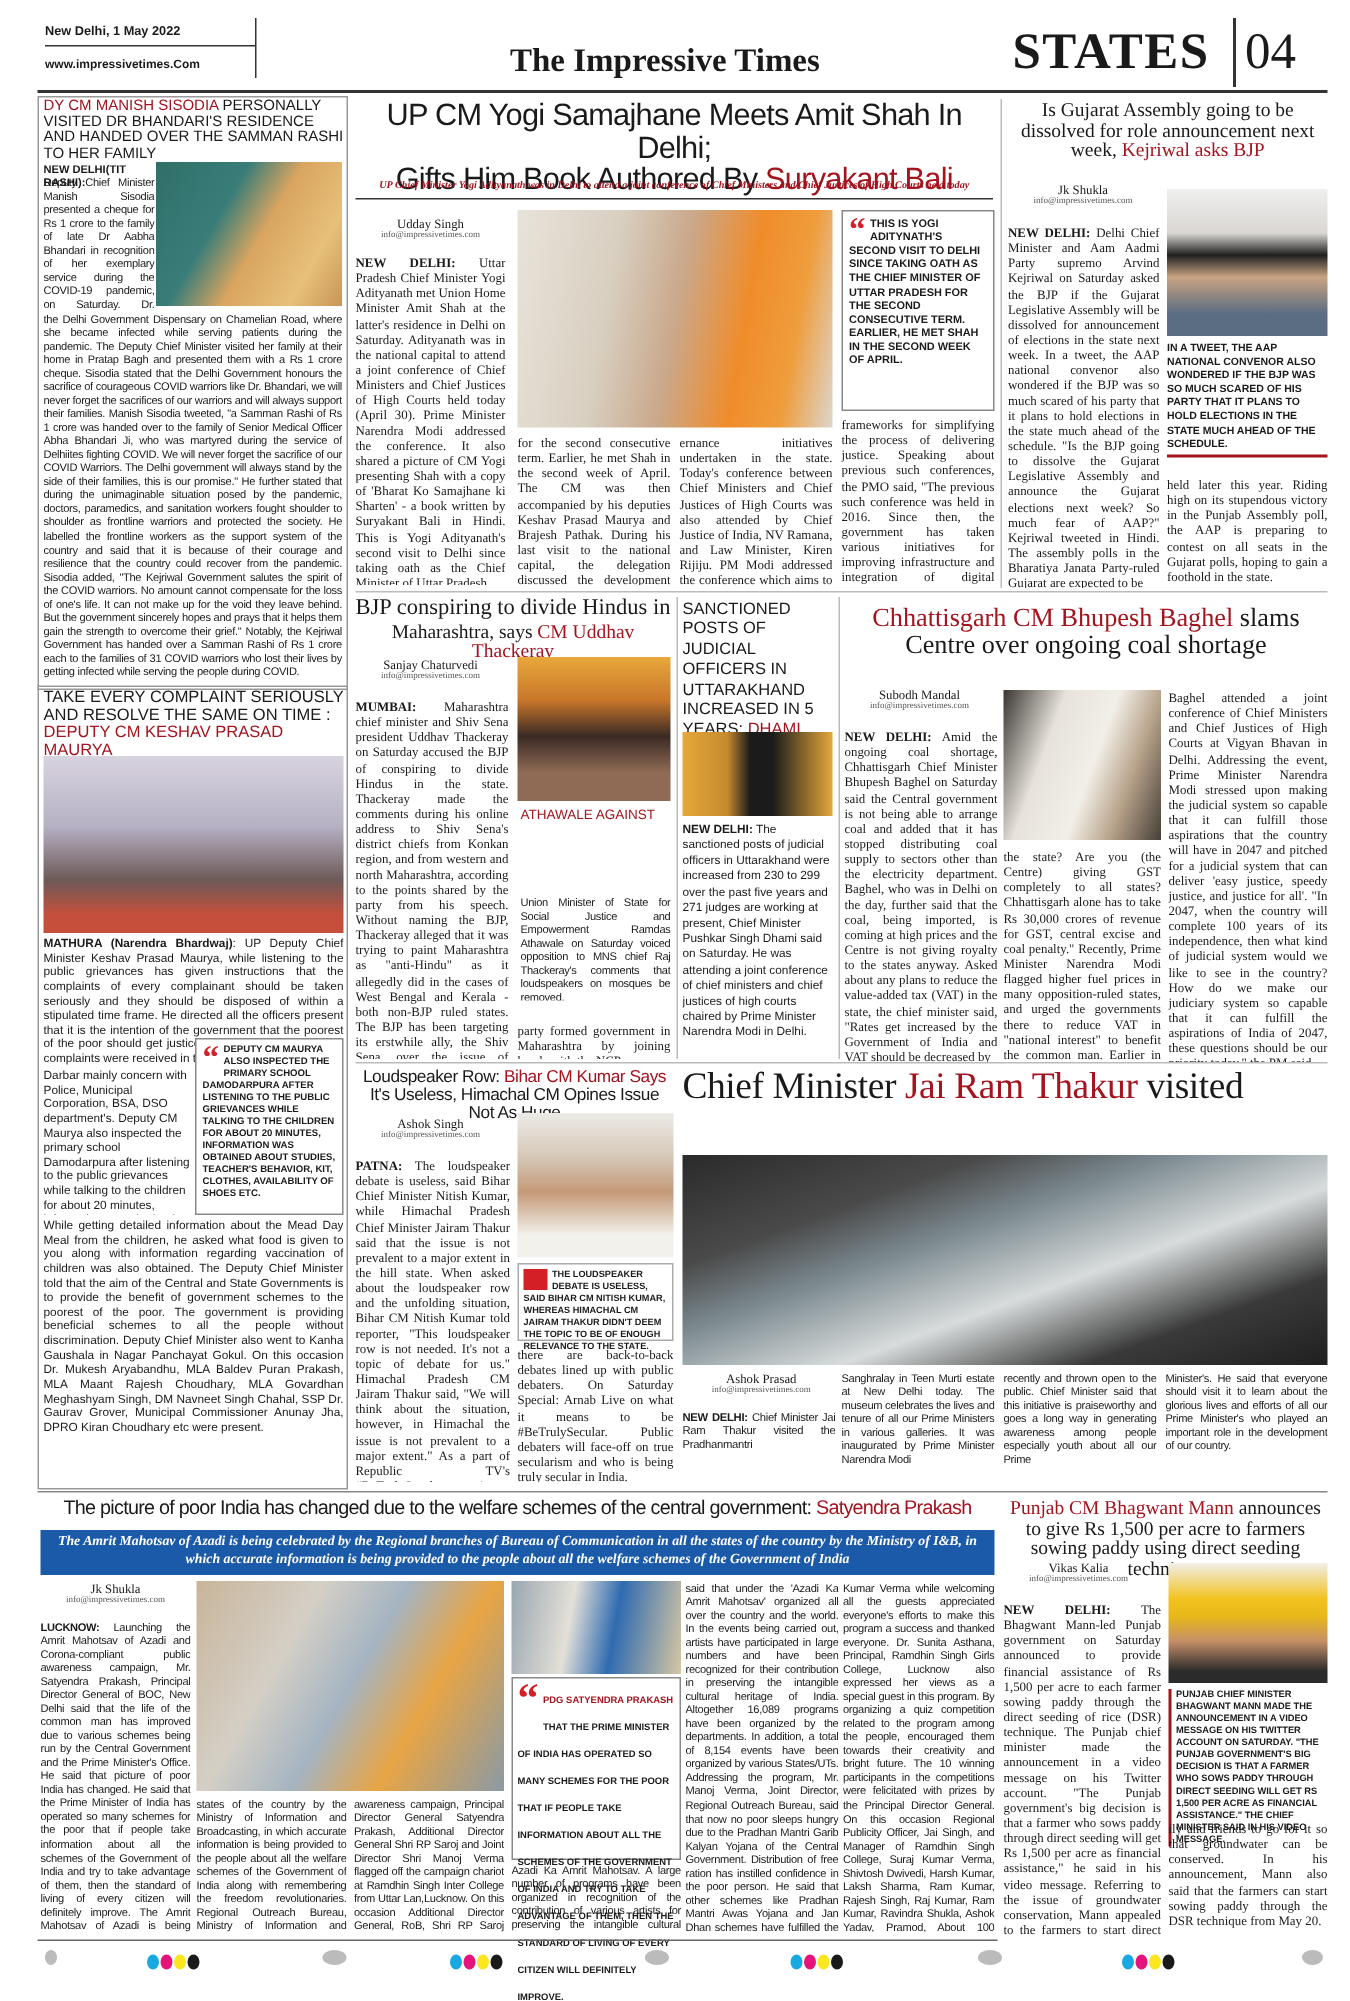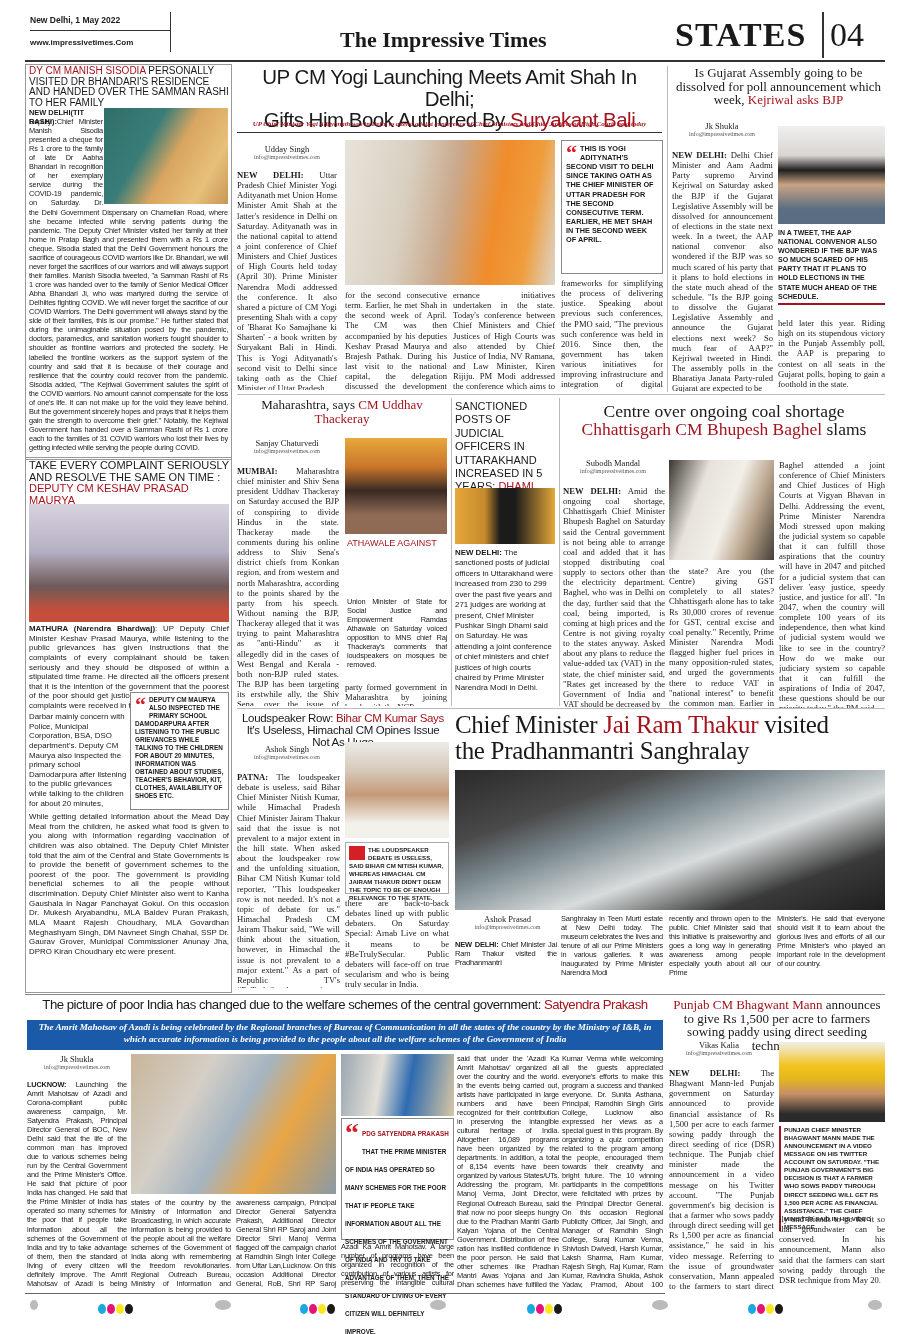--- a/index.html
+++ b/index.html
@@ -56,52 +56,53 @@
   </div>
   <div class="abs" style="left:29px;top:712px;width:98px;font-family:'Liberation Sans',sans-serif;font-size:7.9px;line-height:1.22;height:98px;overflow:hidden">Darbar mainly concern with Police, Municipal Corporation, BSA, DSO department's. Deputy CM Maurya also inspected the primary school Damodarpura after listening to the public grievances while talking to the children for about 20 minutes, information was obtained about studies, teacher's behavior, kit, clothes, availability of shoes etc.</div>
   <div class="abs quote" style="left:130px;top:692px;width:99px;height:118px;font-size:6.4px">
     <span class="qmark">“</span><span>DEPUTY CM MAURYA ALSO INSPECTED THE PRIMARY SCHOOL DAMODARPURA AFTER LISTENING TO THE PUBLIC GRIEVANCES WHILE TALKING TO THE CHILDREN FOR ABOUT 20 MINUTES, INFORMATION WAS OBTAINED ABOUT STUDIES, TEACHER'S BEHAVIOR, KIT, CLOTHES, AVAILABILITY OF SHOES ETC.</span>
   </div>
   <div class="abs" style="left:29px;top:812px;width:200px;font-family:'Liberation Sans',sans-serif;font-size:7.9px;line-height:1.22;text-align:justify;height:178px;overflow:hidden">While getting detailed information about the Mead Day Meal from the children, he asked what food is given to you along with information regarding vaccination of children was also obtained. The Deputy Chief Minister told that the aim of the Central and State Governments is to provide the benefit of government schemes to the poorest of the poor. The government is providing beneficial schemes to all the people without discrimination. Deputy Chief Minister also went to Kanha Gaushala in Nagar Panchayat Gokul. On this occasion Dr. Mukesh Aryabandhu, MLA Baldev Puran Prakash, MLA Maant Rajesh Choudhary, MLA Govardhan Meghashyam Singh, DM Navneet Singh Chahal, SSP Dr. Gaurav Grover, Municipal Commissioner Anunay Jha, DPRO Kiran Choudhary etc were present.</div>
 </article>
 
 <article>
   <div class="abs sans hl" style="left:237px;top:66px;width:425px;text-align:center;font-size:20.5px;letter-spacing:-0.5px">
-    <div>UP CM Yogi Launching Meets Amit Shah In Delhi;</div>
+    <div>UP CM Yogi Samajhane Meets Amit Shah In Delhi;</div>
     <div><span>Gifts Him Book Authored By</span> <span class="red">Suryakant Bali</span></div>
   </div>
   <div class="abs serif" style="left:237px;top:120px;width:425px;text-align:center;font-size:6.8px;font-style:italic;font-weight:bold;color:#a3141e">UP Chief Minister Yogi Adityanath was in Delhi to attend a joint conference of Chief Ministers and Chief Justices of High Courts held today</div>
   <div class="abs rule" style="left:237px;top:132px;width:425px;height:1px"></div>
   <div class="abs by" style="left:237px;top:144px;width:100px"><span>Udday Singh</span><small>info@impressivetimes.com</small></div>
   <div class="abs body" style="left:237px;top:170px;width:100px;height:220px"><b>NEW DELHI:</b> <span>Uttar Pradesh Chief Minister Yogi Adityanath met Union Home Minister Amit Shah at the latter's residence in Delhi on Saturday. Adityanath was in the national capital to attend a joint conference of Chief Ministers and Chief Justices of High Courts held today (April 30). Prime Minister Narendra Modi addressed the conference. It also shared a picture of CM Yogi presenting Shah with a copy of 'Bharat Ko Samajhane ki Sharten' - a book written by Suryakant Bali in Hindi. This is Yogi Adityanath's second visit to Delhi since taking oath as the Chief Minister of Uttar Pradesh</span></div>
   <div class="abs photo" style="left:345px;top:140px;width:210px;height:145px;background:linear-gradient(100deg,#e8e3da 0%,#d8cfc0 30%,#caa88b 50%,#f08c2a 70%,#ef9d3d 85%,#dcd6cb)"></div>
   <div class="abs body" style="left:345px;top:290px;width:102px;height:100px">for the second consecutive term. Earlier, he met Shah in the second week of April. The CM was then accompanied by his deputies Keshav Prasad Maurya and Brajesh Pathak. During his last visit to the national capital, the delegation discussed the development and gov-</div>
   <div class="abs body" style="left:453px;top:290px;width:102px;height:100px">ernance initiatives undertaken in the state. Today's conference between Chief Ministers and Chief Justices of High Courts was also attended by Chief Justice of India, NV Ramana, and Law Minister, Kiren Rijiju. PM Modi addressed the conference which aims to create</div>
   <div class="abs quote" style="left:561px;top:140px;width:102px;height:134px;font-size:7.3px">
     <span class="qmark">“</span><span>THIS IS YOGI ADITYNATH'S SECOND VISIT TO DELHI SINCE TAKING OATH AS THE CHIEF MINISTER OF UTTAR PRADESH FOR THE SECOND CONSECUTIVE TERM. EARLIER, HE MET SHAH IN THE SECOND WEEK OF APRIL.</span>
   </div>
   <div class="abs body" style="left:561px;top:278px;width:102px;height:112px">frameworks for simplifying the process of delivering justice. Speaking about previous such conferences, the PMO said, "The previous such conference was held in 2016. Since then, the government has taken various initiatives for improving infrastructure and integration of digital technology in court processes under eCourts Mission Mode Project."</div>
   <div class="abs rule" style="left:667px;top:66px;width:1px;height:326px;background:#bbb"></div>
 </article>
 
 <article>
   <div class="abs serif hl" style="left:672px;top:66px;width:213px;text-align:center;font-size:13px">
-    <span>Is Gujarat Assembly going to be dissolved for poll announcement which week,</span> <span class="red">Kejriwal asks BJP</span>
+    <span>Is Gujarat Assembly going to be dissolved for role announcement next week,</span> <span class="red">Kejriwal asks BJP</span>
   </div>
   <div class="abs by" style="left:672px;top:121px;width:100px"><span>Jk Shukla</span><small>info@impressivetimes.com</small></div>
   <div class="abs body" style="left:672px;top:150px;width:101px;height:242px"><b>NEW DELHI:</b> <span>Delhi Chief Minister and Aam Aadmi Party supremo Arvind Kejriwal on Saturday asked the BJP if the Gujarat Legislative Assembly will be dissolved for announcement of elections in the state next week. In a tweet, the AAP national convenor also wondered if the BJP was so much scared of his party that it plans to hold elections in the state much ahead of the schedule. "Is the BJP going to dissolve the Gujarat Legislative Assembly and announce the Gujarat elections next week? So much fear of AAP?" Kejriwal tweeted in Hindi. The assembly polls in the Bharatiya Janata Party-ruled Gujarat are expected to be</span></div>
   <div class="abs photo" style="left:778px;top:126px;width:107px;height:98px;background:linear-gradient(180deg,#efefef 0%,#d9d6d2 30%,#1f1f1f 45%,#c9a383 60%,#5a6d82 85%)"></div>
   <div class="abs sans" style="left:778px;top:228px;width:107px;font-size:7px;font-weight:bold;line-height:1.3;border-bottom:2px solid #a3141e;padding-bottom:2px">IN A TWEET, THE AAP NATIONAL CONVENOR ALSO WONDERED IF THE BJP WAS SO MUCH SCARED OF HIS PARTY THAT IT PLANS TO HOLD ELECTIONS IN THE STATE MUCH AHEAD OF THE SCHEDULE.</div>
   <div class="abs body" style="left:778px;top:318px;width:107px;height:74px">held later this year. Riding high on its stupendous victory in the Punjab Assembly poll, the AAP is preparing to contest on all seats in the Gujarat polls, hoping to gain a foothold in the state.</div>
 </article>
 
 <div class="abs rule" style="left:237px;top:394px;width:648px;height:1px;background:#bbb"></div>
 
 <article>
   <div class="abs serif hl" style="left:237px;top:398px;width:210px;text-align:center;font-size:13px">
+    <div style="font-size:15px">BJP conspiring to divide Hindus in</div>
     <div><span>Maharashtra, says</span> <span class="red">CM Uddhav Thackeray</span></div>
   </div>
   <div class="abs by" style="left:237px;top:438px;width:100px"><span>Sanjay Chaturvedi</span><small>info@impressivetimes.com</small></div>
   <div class="abs body" style="left:237px;top:466px;width:102px;height:240px"><b>MUMBAI:</b> <span>Maharashtra chief minister and Shiv Sena president Uddhav Thackeray on Saturday accused the BJP of conspiring to divide Hindus in the state. Thackeray made the comments during his online address to Shiv Sena's district chiefs from Konkan region, and from western and north Maharashtra, according to the points shared by the party from his speech. Without naming the BJP, Thackeray alleged that it was trying to paint Maharashtra as "anti-Hindu" as it allegedly did in the cases of West Bengal and Kerala - both non-BJP ruled states. The BJP has been targeting its erstwhile ally, the Shiv Sena, over the issue of Hindutva ever since the Thackeray-led</span></div>
   <div class="abs photo" style="left:345px;top:438px;width:102px;height:96px;background:linear-gradient(180deg,#e8a83c 0%,#c9762a 30%,#3a2a24 55%,#8f6a55 80%)"></div>
   <div class="abs sans hl" style="left:347px;top:538px;width:100px;font-size:9px;line-height:1.2">
     <div class="red">ATHAWALE AGAINST</div>
   </div>
   <div class="abs bodys" style="left:347px;top:597px;width:100px;height:70px">Union Minister of State for Social Justice and Empowerment Ramdas Athawale on Saturday voiced opposition to MNS chief Raj Thackeray's comments that loudspeakers on mosques be removed.</div>
   <div class="abs body" style="left:345px;top:682px;width:102px;height:24px">party formed government in Maharashtra by joining hands with the NCP.</div>
@@ -112,22 +113,22 @@
     <span>SANCTIONED POSTS OF JUDICIAL OFFICERS IN UTTARAKHAND INCREASED IN 5 YEARS:</span> <span class="red">DHAMI</span>
   </div>
   <div class="abs photo" style="left:455px;top:488px;width:100px;height:56px;background:linear-gradient(90deg,#e6a83a,#c58a2c 30%,#1b1b1b 45%,#1b1b1b 60%,#e6a83a)"></div>
   <div class="abs sans" style="left:455px;top:548px;width:100px;font-size:7.9px;line-height:1.32;height:158px;overflow:hidden"><b>NEW DELHI:</b> <span>The sanctioned posts of judicial officers in Uttarakhand were increased from 230 to 299 over the past five years and 271 judges are working at present, Chief Minister Pushkar Singh Dhami said on Saturday. He was attending a joint conference of chief ministers and chief justices of high courts chaired by Prime Minister Narendra Modi in Delhi.</span></div>
   <div class="abs rule" style="left:451px;top:398px;width:1px;height:308px;background:#bbb"></div>
   <div class="abs rule" style="left:559px;top:398px;width:1px;height:308px;background:#bbb"></div>
 </article>
 
 <article>
   <div class="abs serif hl" style="left:563px;top:402px;width:322px;text-align:center;font-size:17.5px">
+    <div><span class="red">Chhattisgarh CM Bhupesh Baghel</span> <span>slams</span></div>
     <div>Centre over ongoing coal shortage</div>
-    <div><span class="red">Chhattisgarh CM Bhupesh Baghel</span> <span>slams</span></div>
   </div>
   <div class="abs by" style="left:563px;top:458px;width:100px"><span>Subodh Mandal</span><small>info@impressivetimes.com</small></div>
   <div class="abs body" style="left:563px;top:486px;width:102px;height:222px"><b>NEW DELHI:</b> <span>Amid the ongoing coal shortage, Chhattisgarh Chief Minister Bhupesh Baghel on Saturday said the Central government is not being able to arrange coal and added that it has stopped distributing coal supply to sectors other than the electricity department. Baghel, who was in Delhi on the day, further said that the coal, being imported, is coming at high prices and the Centre is not giving royalty to the states anyway. Asked about any plans to reduce the value-added tax (VAT) in the state, the chief minister said, "Rates get increased by the Government of India and VAT should be decreased by</span></div>
   <div class="abs photo" style="left:669px;top:460px;width:105px;height:100px;background:linear-gradient(110deg,#3a3530 0%,#e7e3dc 30%,#f2efe8 55%,#b9a48c 75%,#463f38)"></div>
   <div class="abs body" style="left:669px;top:566px;width:105px;height:142px">the state? Are you (the Centre) giving GST completely to all states? Chhattisgarh alone has to take Rs 30,000 crores of revenue for GST, central excise and coal penalty." Recently, Prime Minister Narendra Modi flagged higher fuel prices in many opposition-ruled states, and urged the governments there to reduce VAT in "national interest" to benefit the common man. Earlier in the day,</div>
   <div class="abs body" style="left:779px;top:460px;width:106px;height:248px">Baghel attended a joint conference of Chief Ministers and Chief Justices of High Courts at Vigyan Bhavan in Delhi. Addressing the event, Prime Minister Narendra Modi stressed upon making the judicial system so capable that it can fulfill those aspirations that the country will have in 2047 and pitched for a judicial system that can deliver 'easy justice, speedy justice, and justice for all'. "In 2047, when the country will complete 100 years of its independence, then what kind of judicial system would we like to see in the country? How do we make our judiciary system so capable that it can fulfill the aspirations of India of 2047, these questions should be our priority today," the PM said.</div>
 </article>
 
 <div class="abs rule" style="left:237px;top:708px;width:648px;height:1px;background:#bbb"></div>
 
@@ -141,21 +142,20 @@
   <div class="abs" style="left:345px;top:842px;width:104px;height:52px;border:1px solid #aaa;padding:3px">
     <div style="float:left;width:16px;height:14px;background:#d41f26;margin-right:3px"></div>
     <div class="sans" style="font-size:6.1px;font-weight:bold;line-height:1.3">THE LOUDSPEAKER DEBATE IS USELESS, SAID BIHAR CM NITISH KUMAR, WHEREAS HIMACHAL CM JAIRAM THAKUR DIDN'T DEEM THE TOPIC TO BE OF ENOUGH RELEVANCE TO THE STATE.</div>
   </div>
   <div class="abs body" style="left:345px;top:898px;width:104px;height:90px">there are back-to-back debates lined up with public debaters. On Saturday Special: Arnab Live on what it means to be #BeTrulySecular. Public debaters will face-off on true secularism and who is being truly secular in India.</div>
 </article>
 
 <article>
   <div class="abs serif hl" style="left:455px;top:712px;width:430px;text-align:left;font-size:25px;letter-spacing:-0.3px">
     <div><span>Chief Minister</span> <span class="red">Jai Ram Thakur</span> <span>visited</span></div>
-    <div>the Pradhanmantri Sanghralay</div>
   </div>
   <div class="abs photo" style="left:455px;top:770px;width:430px;height:140px;background:linear-gradient(160deg,#2a2a2a 0%,#4a4a4a 25%,#7c8a90 40%,#d8dcdc 60%,#3a3a3a 80%,#1f1f1f)"></div>
   <div class="abs by" style="left:455px;top:914px;width:105px"><span>Ashok Prasad</span><small>info@impressivetimes.com</small></div>
   <div class="abs bodys" style="left:455px;top:940px;width:102px;height:50px;font-size:7.5px"><b>NEW DELHI:</b> <span>Chief Minister Jai Ram Thakur visited the Pradhanmantri</span></div>
   <div class="abs bodys" style="left:561px;top:914px;width:102px;height:76px">Sanghralay in Teen Murti estate at New Delhi today. The museum celebrates the lives and tenure of all our Prime Ministers in various galleries. It was inaugurated by Prime Minister Narendra Modi</div>
   <div class="abs bodys" style="left:669px;top:914px;width:102px;height:76px">recently and thrown open to the public. Chief Minister said that this initiative is praiseworthy and goes a long way in generating awareness among people especially youth about all our Prime</div>
   <div class="abs bodys" style="left:777px;top:914px;width:108px;height:76px">Minister's. He said that everyone should visit it to learn about the glorious lives and efforts of all our Prime Minister's who played an important role in the development of our country.</div>
 </article>
 
 <div class="abs rule" style="left:25px;top:994px;width:860px;height:1px;background:#888"></div>

